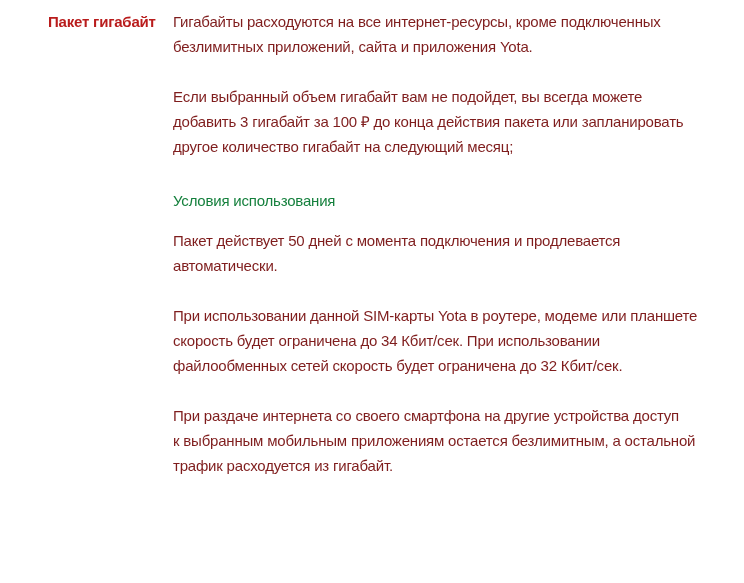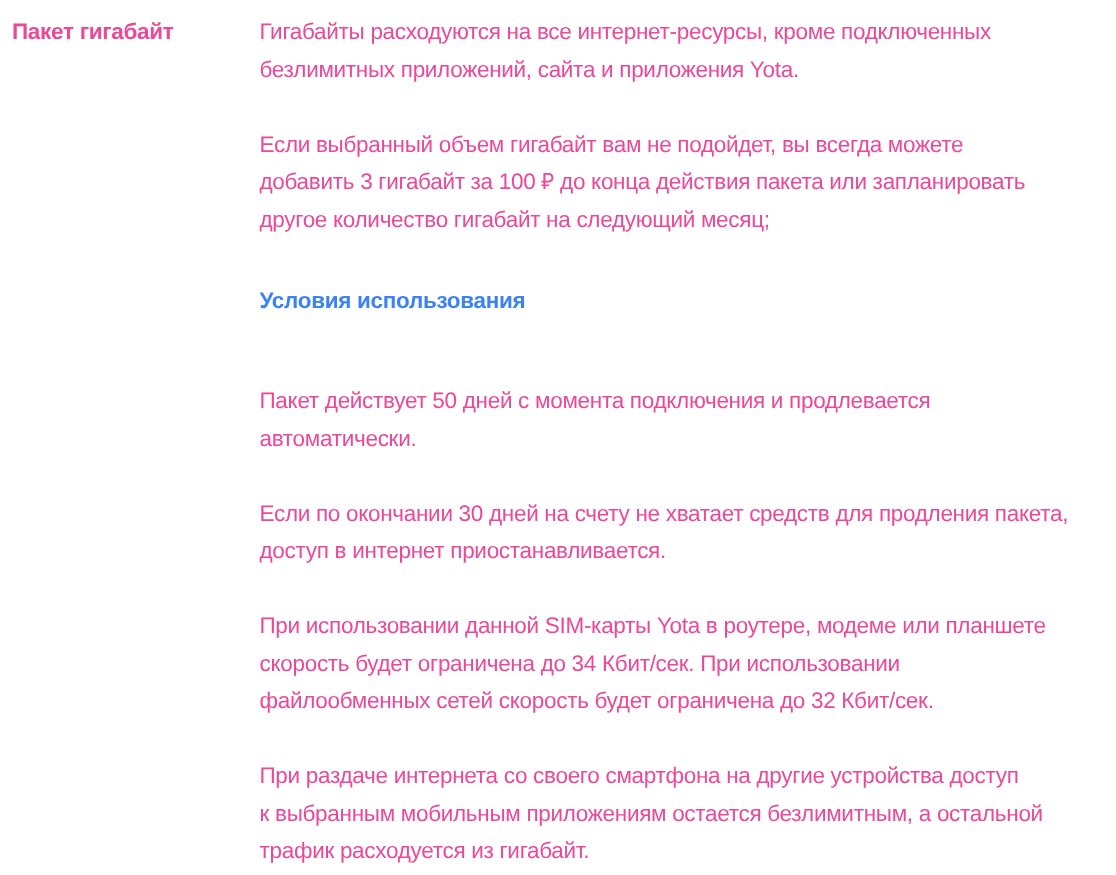--- a/index.html
+++ b/index.html
@@ -17,60 +17,58 @@
   }
   .col-label {
     width: 173px;
     flex-shrink: 0;
     padding-left: 8px;
   }
   .row-label {
     font-size: 15px;
     line-height: 25px;
     font-weight: bold;
-    color: #ec4899;
+    color: #b91c1c;
     letter-spacing: -0.2px;
+    margin-left: 40px;
   }
   .col-content {
     flex: 1;
     padding-right: 6px;
   }
   .para {
     font-size: 15px;
     line-height: 25px;
-    color: #ec4899;
+    color: #7f1d1d;
     letter-spacing: -0.2px;
     white-space: pre-line;
     margin: 0 0 25px 0;
   }
   .subheading {
-    color: #3b82f6;
+    color: #15803d;
     margin-top: 29px;
-    margin-bottom: 42px;
-    font-weight: bold;
+    margin-bottom: 15px;
   }
 </style>
 </head>
 <body>
 
 <div class="section-row">
   <div class="col-label">
     <div class="row-label">Пакет гигабайт</div>
   </div>
   <div class="col-content">
     <p class="para">Гигабайты расходуются на все интернет-ресурсы, кроме подключенных
 безлимитных приложений, сайта и приложения Yota.</p>
     <p class="para">Если выбранный объем гигабайт вам не подойдет, вы всегда можете
 добавить 3 гигабайт за 100 ₽ до конца действия пакета или запланировать
 другое количество гигабайт на следующий месяц;</p>
     <p class="para subheading">Условия использования</p>
     <p class="para">Пакет действует 50 дней с момента подключения и продлевается
 автоматически.</p>
-    <p class="para">Если по окончании 30 дней на счету не хватает средств для продления пакета,
-доступ в интернет приостанавливается.</p>
     <p class="para">При использовании данной SIM-карты Yota в роутере, модеме или планшете
 скорость будет ограничена до 34 Кбит/сек. При использовании
 файлообменных сетей скорость будет ограничена до 32 Кбит/сек.</p>
     <p class="para">При раздаче интернета со своего смартфона на другие устройства доступ
 к выбранным мобильным приложениям остается безлимитным, а остальной
 трафик расходуется из гигабайт.</p>
   </div>
 </div>
 
 </body></html>

